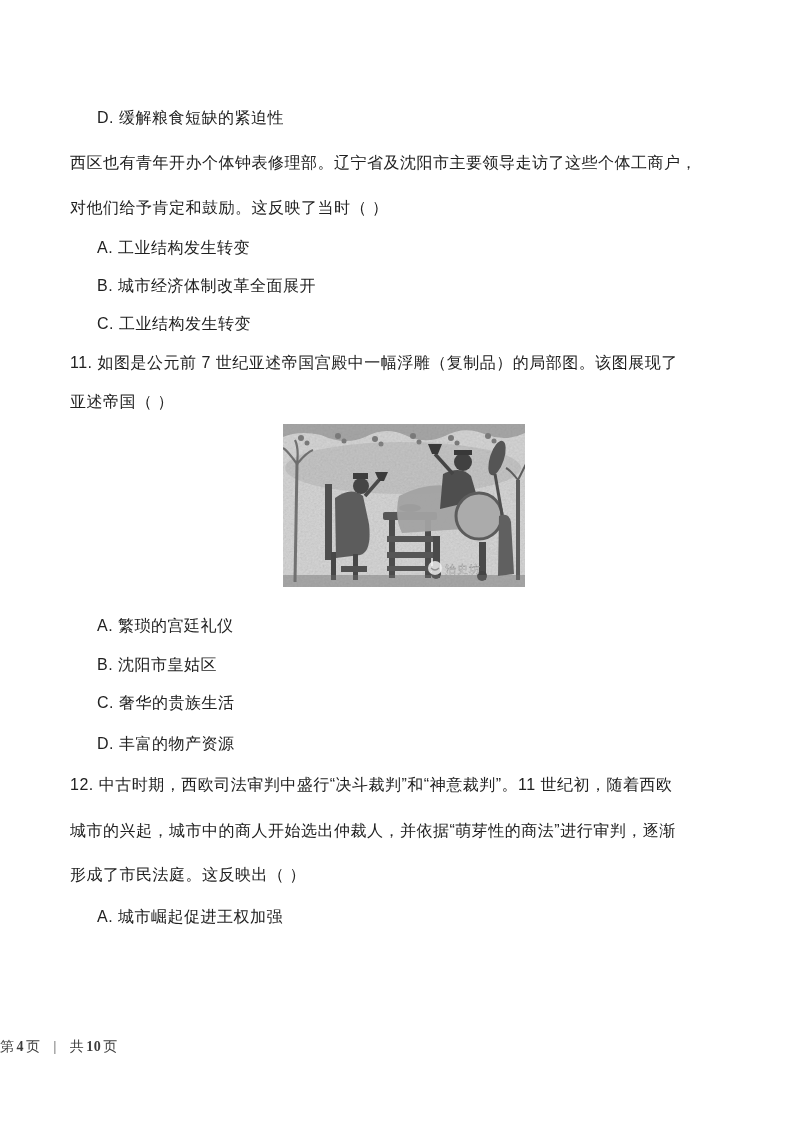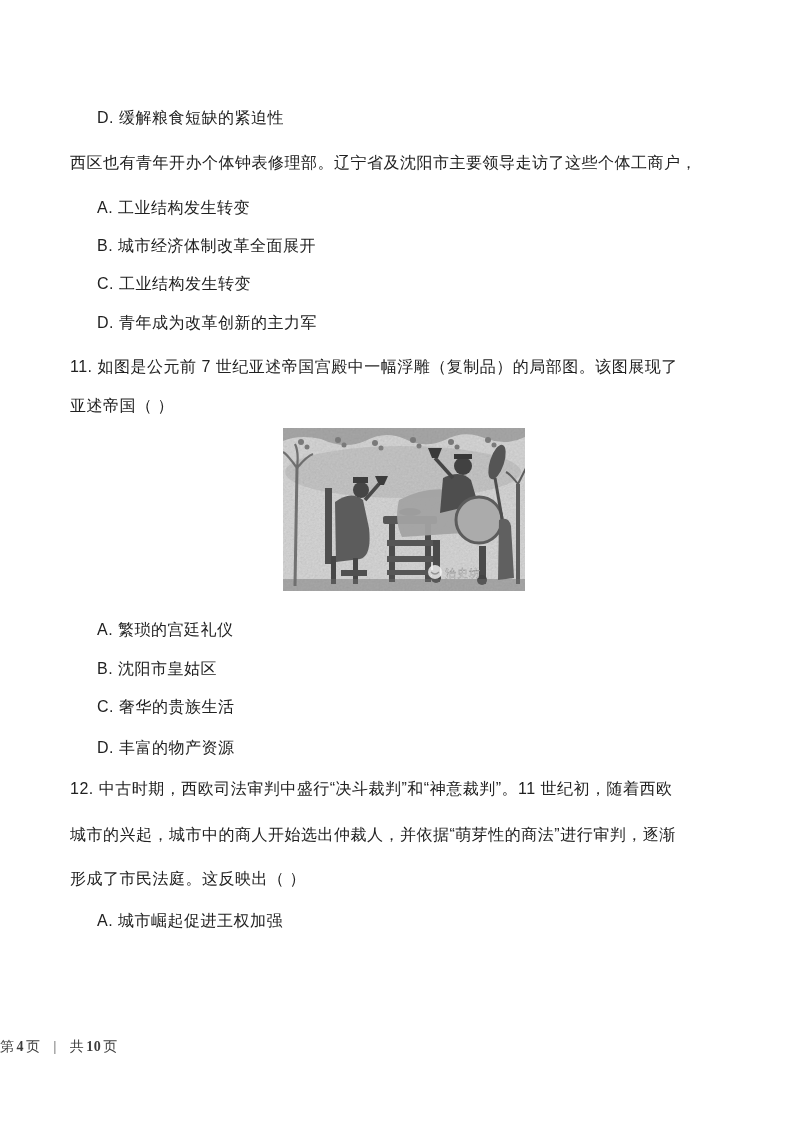--- a/index.html
+++ b/index.html
@@ -41,25 +41,25 @@
 </style>
 </head>
 <body>
 
 <div class="page">
   <div class="content">
 
     <div class="line opt" style="margin-bottom:23px">D. 缓解粮食短缺的紧迫性</div>
 
     <div class="line" style="margin-bottom:23px">西区也有青年开办个体钟表修理部。辽宁省及沈阳市主要领导走访了这些个体工商户，</div>
+    <div class="line" style="margin-bottom:18px">对他们给予肯定和鼓励。这反映了当时（ ）</div>
 
     <div class="line opt" style="margin-bottom:16px">A. 工业结构发生转变</div>
     <div class="line opt" style="margin-bottom:16px">B. 城市经济体制改革全面展开</div>
     <div class="line opt" style="margin-bottom:17px">C. 工业结构发生转变</div>
-    <div class="line opt" style="margin-bottom:22px">D. 青年成为改革创新的主力军</div>
 
     <div class="line" style="margin-bottom:17px">11. 如图是公元前 7 世纪亚述帝国宫殿中一幅浮雕（复制品）的局部图。该图展现了</div>
     <div class="line" style="margin-bottom:11px">亚述帝国（ ）</div>
 
     <figure class="fig" style="margin-top:0" aria-label="亚述帝国宫殿宴饮浮雕（复制品）局部黑白图片">
       <svg viewBox="0 0 242 163" width="242" height="163" role="img">
         <defs>
           <filter id="stone" x="-5%" y="-5%" width="110%" height="110%">
             <feTurbulence type="fractalNoise" baseFrequency="0.5" numOctaves="3" stitchTiles="stitch"></feTurbulence>
             <feColorMatrix type="matrix" values="0.33 0.33 0.33 0 0.30  0.33 0.33 0.33 0 0.30  0.33 0.33 0.33 0 0.30  0 0 0 0 0.55"></feColorMatrix>

